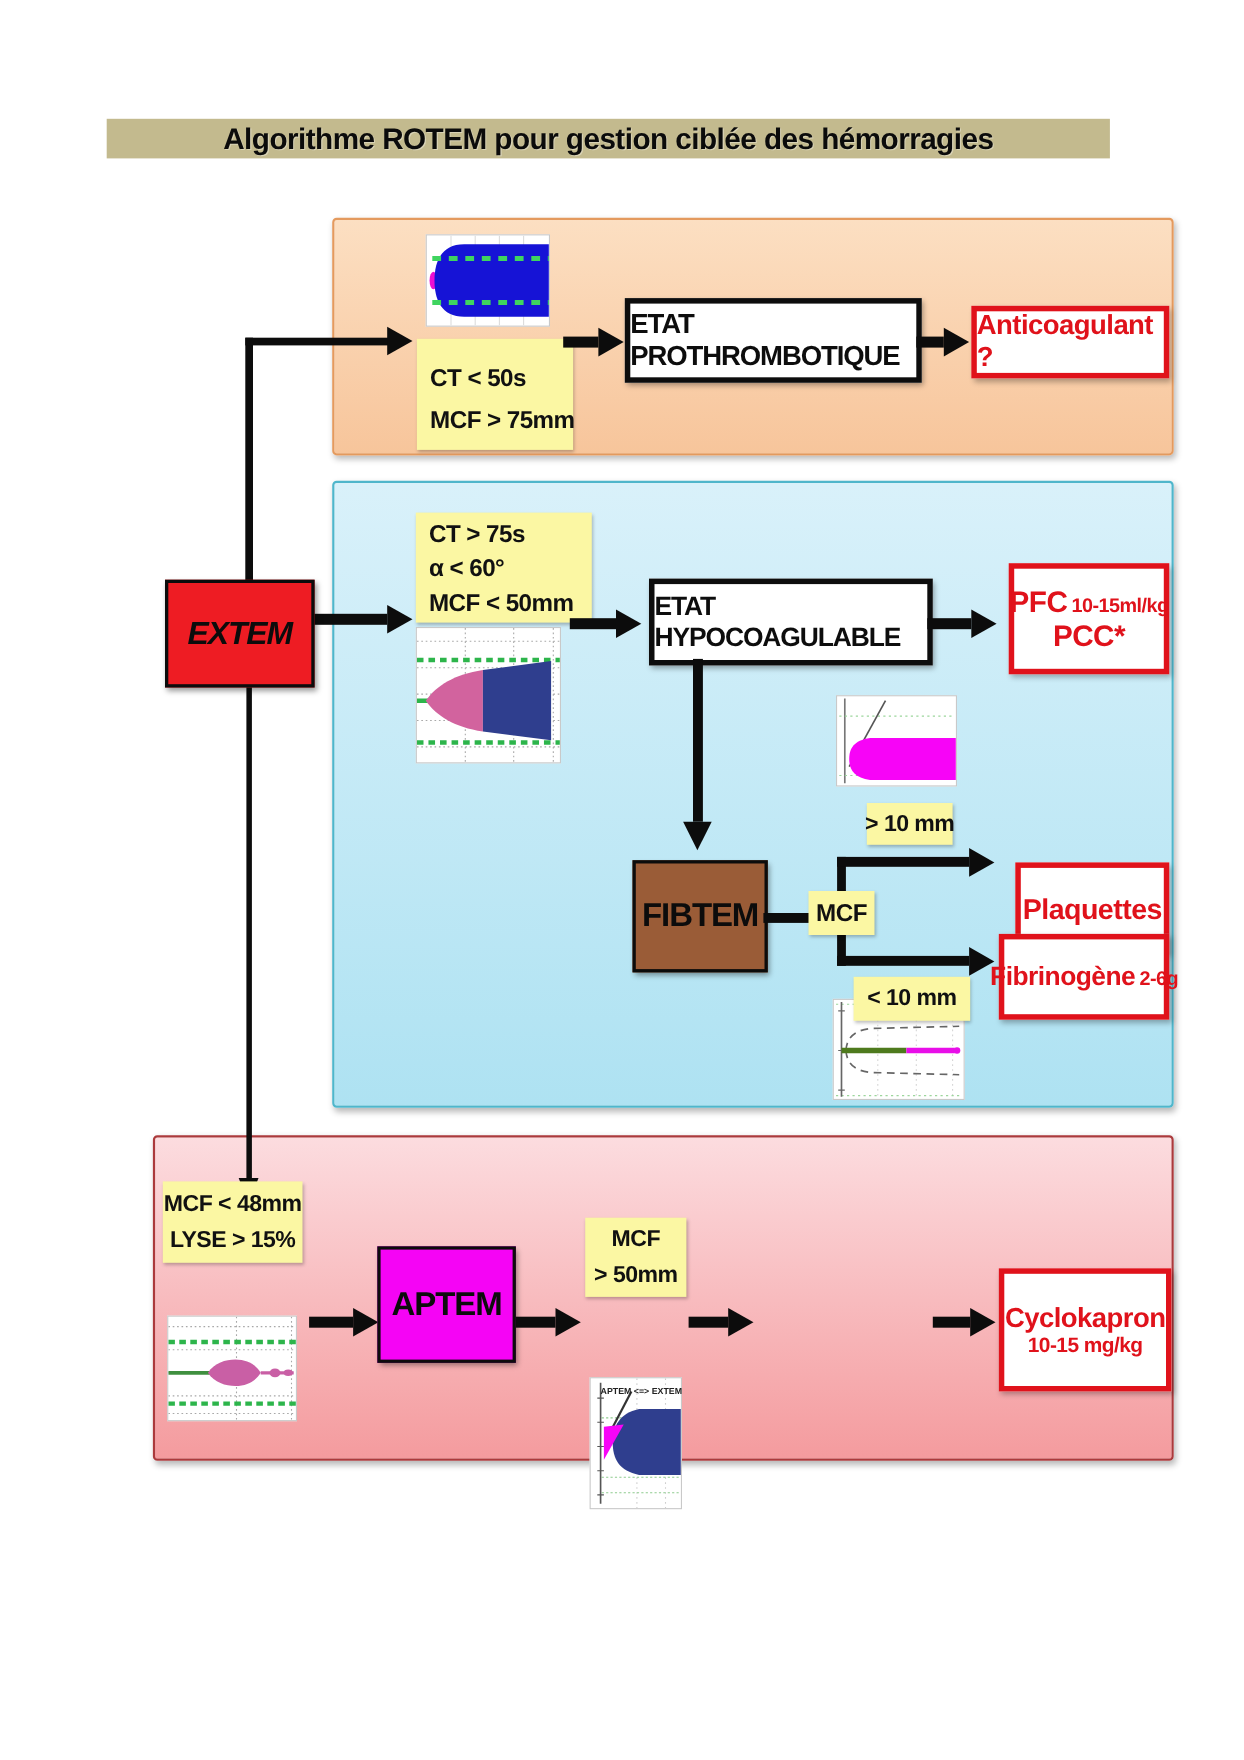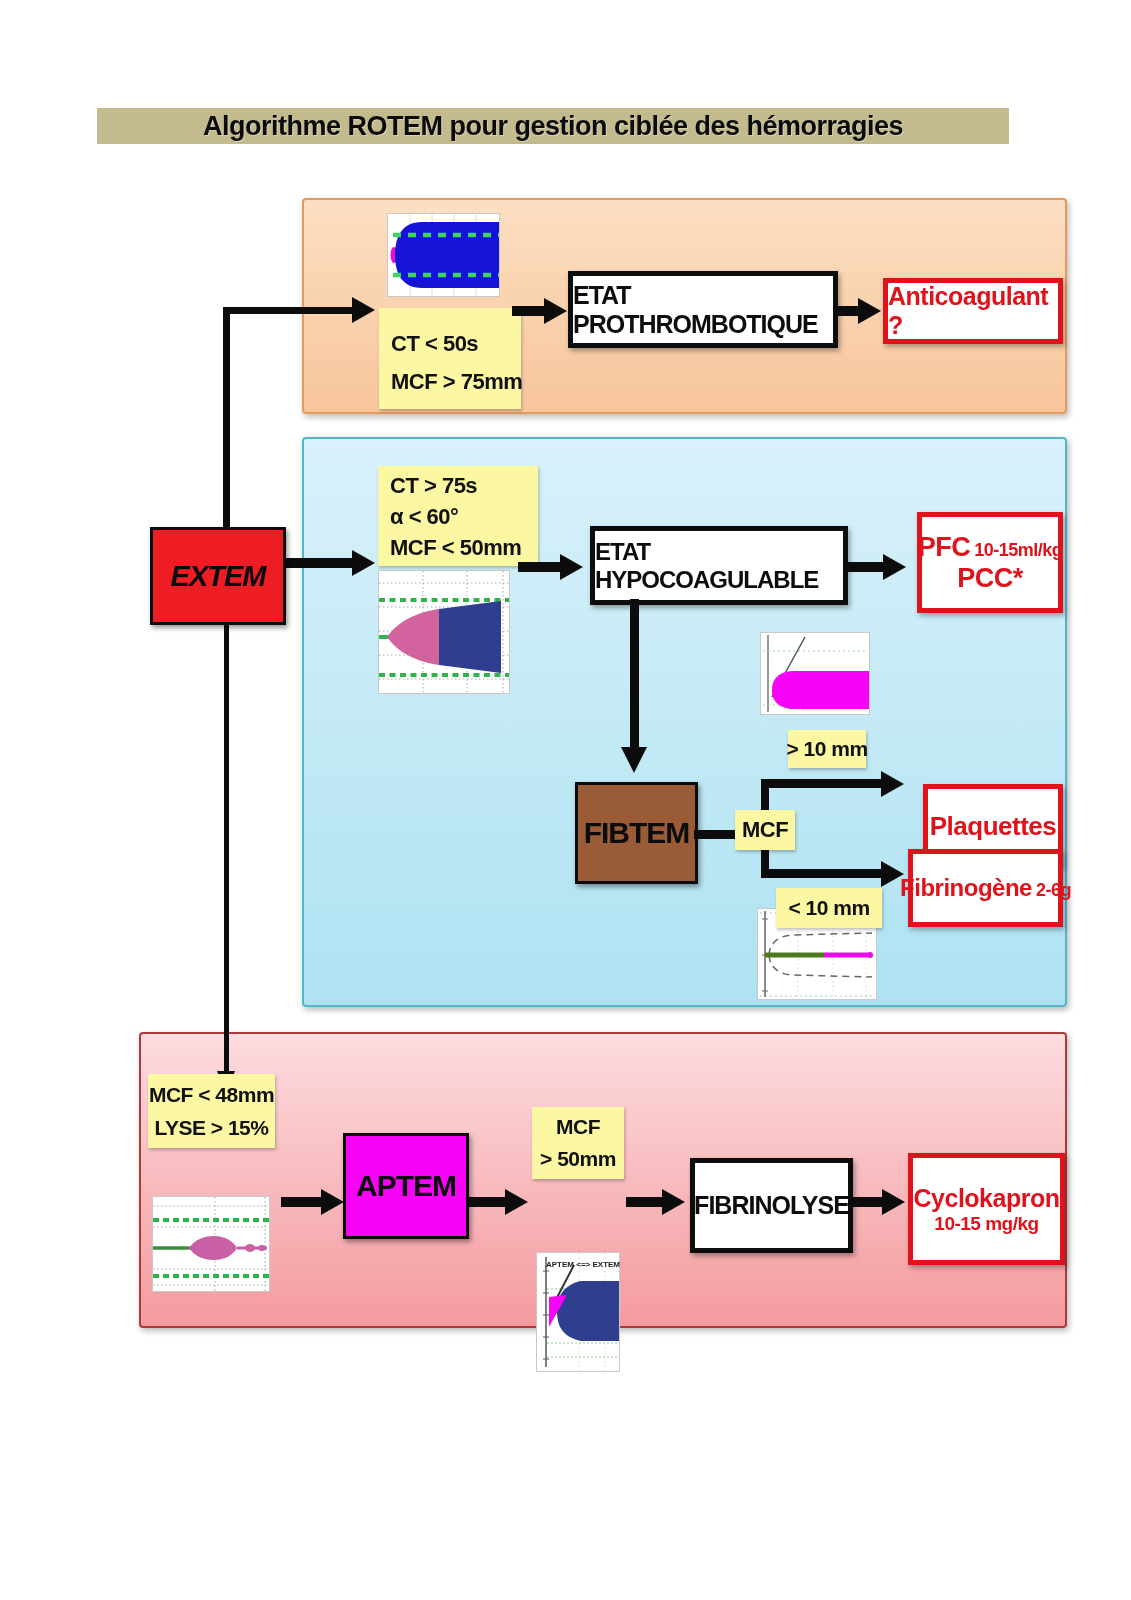--- a/index.html
+++ b/index.html
@@ -280,23 +280,20 @@
       <path d="M82,28 L44,28 C26,32 20,44 20,58 C20,74 26,84 44,88 L82,88 Z" fill="#2f3e8e"></path>
       <line x1="13" y1="58" x2="37" y2="12" stroke="#333" stroke-width="2"></line>
       <path d="M12,44 L30,42 L12,74 Z" fill="#f704f7"></path>
     </svg>
     <div class="trace-caption">APTEM &lt;=&gt; EXTEM</div>
   </div>
 
   <div class="shaft" style="left:626px;top:1197px;width:36px;height:10px;"></div>
   <div class="head-r" style="left:662px;top:1189px;"></div>
 
-  <div class="abs state-box" style="left:690px;top:1158px;width:153px;height:85px;font-size:25px;">
-    <span>FIBRINOLYSE</span>
-  </div>
 
   <div class="shaft" style="left:848px;top:1197px;width:34px;height:10px;"></div>
   <div class="head-r" style="left:882px;top:1189px;"></div>
 
   <div class="abs outcome-box" style="left:908px;top:1153px;width:147px;height:102px;">
     <div style="font-size:25px;">Cyclokapron</div>
     <div class="dose" style="font-size:19px;">10-15 mg/kg</div>
   </div>
 
 </div>

